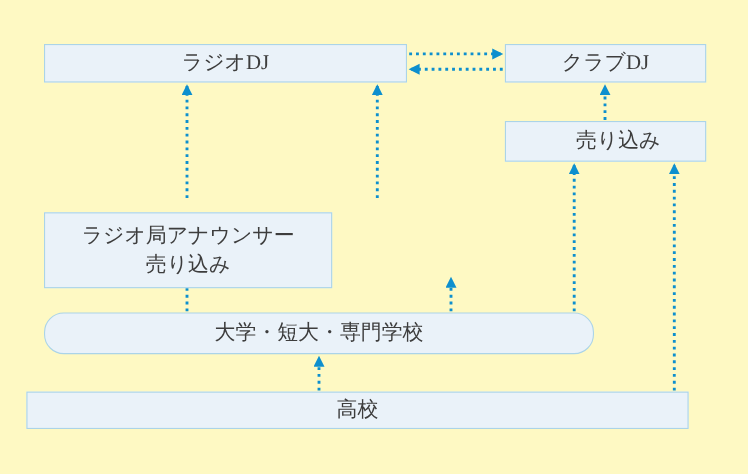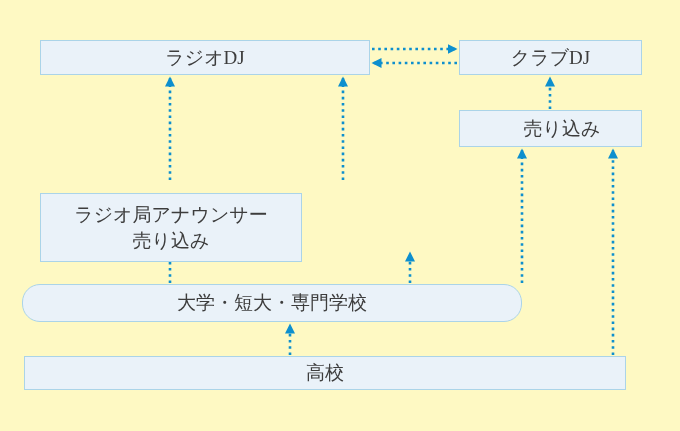--- a/index.html
+++ b/index.html
@@ -37,21 +37,21 @@
     font-size: 19px;
     line-height: 26px;
   }
   .box span { display: block; }
 
   .box-radio-dj     { left: 40px;  top: 40px;  width: 330px; height: 35px; }
   .box-club-dj      { left: 459px; top: 40px;  width: 183px; height: 35px; }
   .box-pitch        { left: 459px; top: 110px; width: 183px; height: 37px; padding-left: 23px; }
   .box-announcer    { left: 40px;  top: 181px; width: 262px; height: 69px; margin-top: 12px; }
   .box-audition     { left: 320px; top: 181px; width: 185px; height: 69px; }
-  .box-university   { left: 22px;  top: 284px; width: 500px; height: 38px; border-radius: 18px; }
+  .box-university   { left: 40px;  top: 284px; width: 500px; height: 38px; border-radius: 18px; }
   .box-high-school  { left: 24px;  top: 356px; width: 602px; height: 34px; text-align: center; }
 </style>
 </head>
 <body>
 
 <div class="canvas">
 
   <svg class="arrows" viewBox="0 0 680 431" xmlns="http://www.w3.org/2000/svg">
     <defs>
       <marker id="ah" markerUnits="userSpaceOnUse" markerWidth="14" markerHeight="12" refX="8.5" refY="5" orient="auto">

